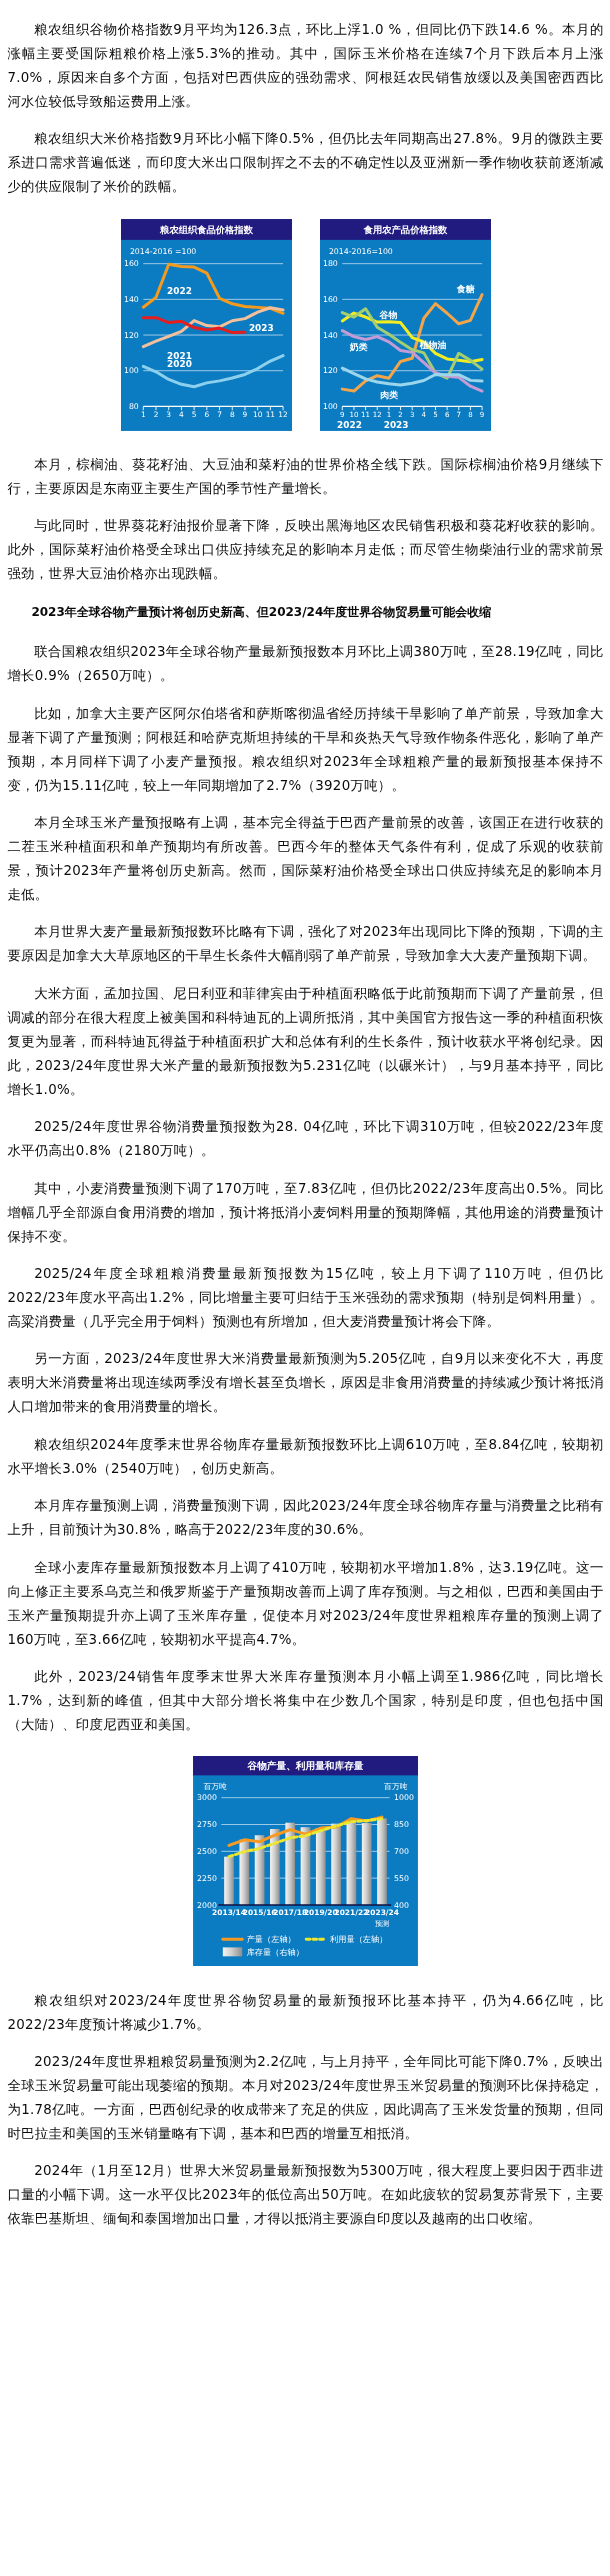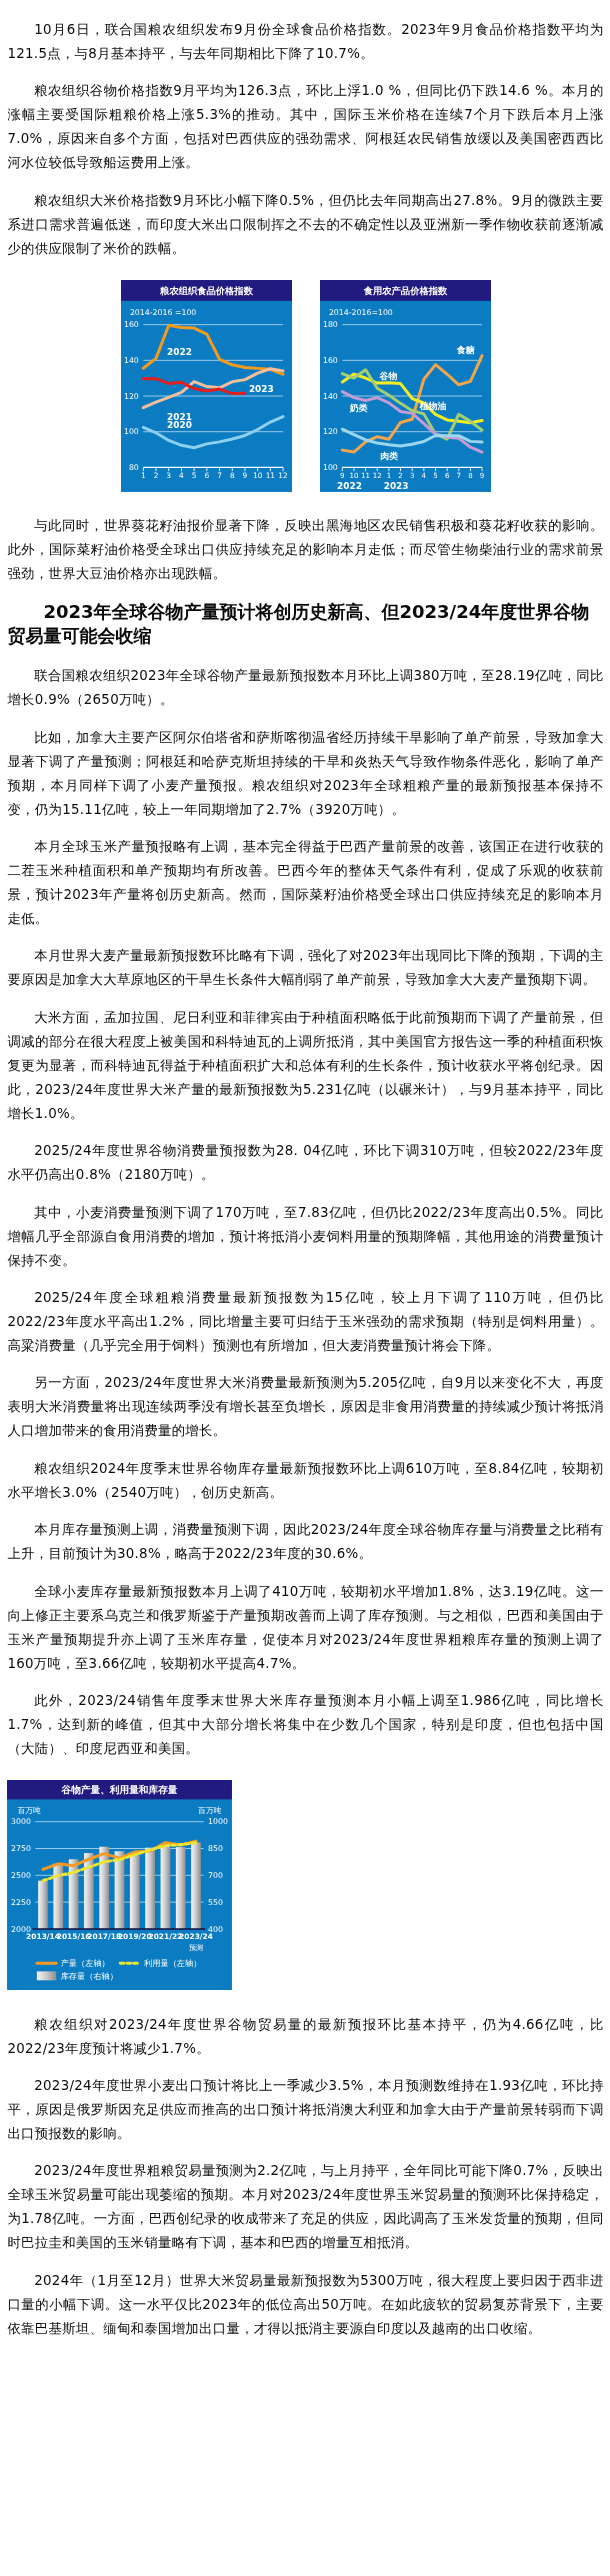--- a/index.html
+++ b/index.html
@@ -1,30 +1,29 @@
 <!DOCTYPE html>
 <html style="font-size:12px"><head>
 <meta charset="utf-8">
 <style>
   html,body{margin:0;padding:0;background:#ffffff;}
   body{width:611px;font-family:"DejaVu Sans","Liberation Sans",sans-serif;color:#0a0a0a;}
   .doc{padding:18px 7.4px 19.4px 7.4px;}
   p.para{font-size:13.4px;line-height:24px;margin:0 0 13.4px 0;text-indent:2em;text-align:justify;letter-spacing:0.3px;}
-  p.heading{font-size:18px;line-height:24px;font-weight:bold;margin:3px 0 16.4px 0;text-indent:2em;}
+  p.heading{font-size:12px;line-height:24px;font-weight:bold;margin:3px 0 16.4px 0;text-indent:2em;}
   .charts-row{display:flex;justify-content:center;align-items:flex-end;gap:28px;margin:19.4px 0 22.3px 0;}
-  .chart-row-single{display:flex;margin:19.4px 0 22.3px 0;}
+  .chart-row-single{display:flex;justify-content:center;margin:19.4px 0 22.3px 0;}
   figure{margin:0;padding:0;line-height:0;}
   svg text{font-family:"DejaVu Sans","Liberation Sans",sans-serif;}
 </style>
 </head>
 <body>
 
 <div class="doc">
   <div id="part1">
-      <p class="para">10月6日，联合国粮农组织发布9月份全球食品价格指数。2023年9月食品价格指数平均为121.5点，与8月基本持平，与去年同期相比下降了10.7%。</p>
       <p class="para">粮农组织谷物价格指数9月平均为126.3点，环比上浮1.0 %，但同比仍下跌14.6 %。本月的涨幅主要受国际粗粮价格上涨5.3%的推动。其中，国际玉米价格在连续7个月下跌后本月上涨7.0%，原因来自多个方面，包括对巴西供应的强劲需求、阿根廷农民销售放缓以及美国密西西比河水位较低导致船运费用上涨。</p>
       <p class="para">粮农组织大米价格指数9月环比小幅下降0.5%，但仍比去年同期高出27.8%。9月的微跌主要系进口需求普遍低迷，而印度大米出口限制挥之不去的不确定性以及亚洲新一季作物收获前逐渐减少的供应限制了米价的跌幅。</p>
     </div>
 
   <div class="charts-row">
     <figure id="chart-fao-index"><svg width="171" height="212" viewBox="0 0 230 285">
           <rect x="0" y="0" width="230" height="285" fill="#0c7cc2"></rect>
           <rect x="0" y="0" width="230" height="28" fill="#221b7f"></rect>
           <text x="115" y="19" font-size="12.5" fill="#ffffff" text-anchor="middle" font-weight="bold">粮农组织食品价格指数</text>
           <text x="12" y="47" font-size="10.5" fill="#ffffff" text-anchor="start" font-weight="normal">2014-2016 =100</text>
@@ -121,20 +120,21 @@
           <polyline points="30,200.64 45.666666666666664,207.83999999999997 61.33333333333333,215.04 77,219.12 92.66666666666666,221.51999999999998 108.33333333333333,223.2 124,220.8 139.66666666666669,217.2 155.33333333333331,209.04 171,209.28 186.66666666666666,209.28 202.33333333333334,216.96 218,217.92" fill="none" stroke="#9cd6ec" stroke-width="4" stroke-linecap="round" stroke-linejoin="round"></polyline>
           <text x="196" y="98" font-size="12" fill="#ffffff" text-anchor="middle" font-weight="bold">食糖</text>
           <text x="92" y="133" font-size="12" fill="#ffffff" text-anchor="middle" font-weight="bold">谷物</text>
           <text x="52" y="176" font-size="12" fill="#ffffff" text-anchor="middle" font-weight="bold">奶类</text>
           <text x="152" y="174" font-size="12" fill="#ffffff" text-anchor="middle" font-weight="bold">植物油</text>
           <text x="93" y="241" font-size="12" fill="#ffffff" text-anchor="middle" font-weight="bold">肉类</text>
         </svg></figure>
   </div>
 
   <div id="part2">
+      <p class="para">本月，棕榈油、葵花籽油、大豆油和菜籽油的世界价格全线下跌。国际棕榈油价格9月继续下行，主要原因是东南亚主要生产国的季节性产量增长。</p>
       <p class="para">与此同时，世界葵花籽油报价显著下降，反映出黑海地区农民销售积极和葵花籽收获的影响。此外，国际菜籽油价格受全球出口供应持续充足的影响本月走低；而尽管生物柴油行业的需求前景强劲，世界大豆油价格亦出现跌幅。</p>
       <p class="heading">2023年全球谷物产量预计将创历史新高、但2023/24年度世界谷物贸易量可能会收缩</p>
       <p class="para">联合国粮农组织2023年全球谷物产量最新预报数本月环比上调380万吨，至28.19亿吨，同比增长0.9%（2650万吨）。</p>
       <p class="para">比如，加拿大主要产区阿尔伯塔省和萨斯喀彻温省经历持续干旱影响了单产前景，导致加拿大显著下调了产量预测；阿根廷和哈萨克斯坦持续的干旱和炎热天气导致作物条件恶化，影响了单产预期，本月同样下调了小麦产量预报。粮农组织对2023年全球粗粮产量的最新预报基本保持不变，仍为15.11亿吨，较上一年同期增加了2.7%（3920万吨）。</p>
       <p class="para">本月全球玉米产量预报略有上调，基本完全得益于巴西产量前景的改善，该国正在进行收获的二茬玉米种植面积和单产预期均有所改善。巴西今年的整体天气条件有利，促成了乐观的收获前景，预计2023年产量将创历史新高。然而，国际菜籽油价格受全球出口供应持续充足的影响本月走低。</p>
       <p class="para">本月世界大麦产量最新预报数环比略有下调，强化了对2023年出现同比下降的预期，下调的主要原因是加拿大大草原地区的干旱生长条件大幅削弱了单产前景，导致加拿大大麦产量预期下调。</p>
       <p class="para">大米方面，孟加拉国、尼日利亚和菲律宾由于种植面积略低于此前预期而下调了产量前景，但调减的部分在很大程度上被美国和科特迪瓦的上调所抵消，其中美国官方报告这一季的种植面积恢复更为显著，而科特迪瓦得益于种植面积扩大和总体有利的生长条件，预计收获水平将创纪录。因此，2023/24年度世界大米产量的最新预报数为5.231亿吨（以碾米计），与9月基本持平，同比增长1.0%。</p>
       <p class="para">2025/24年度世界谷物消费量预报数为28. 04亿吨，环比下调310万吨，但较2022/23年度水平仍高出0.8%（2180万吨）。</p>
       <p class="para">其中，小麦消费量预测下调了170万吨，至7.83亿吨，但仍比2022/23年度高出0.5%。同比增幅几乎全部源自食用消费的增加，预计将抵消小麦饲料用量的预期降幅，其他用途的消费量预计保持不变。</p>
       <p class="para">2025/24年度全球粗粮消费量最新预报数为15亿吨，较上月下调了110万吨，但仍比2022/23年度水平高出1.2%，同比增量主要可归结于玉米强劲的需求预期（特别是饲料用量）。高粱消费量（几乎完全用于饲料）预测也有所增加，但大麦消费量预计将会下降。</p>
@@ -198,18 +198,17 @@
           <text x="72" y="250" font-size="11" fill="#ffffff" text-anchor="start" font-weight="normal">产量（左轴）</text>
           <line x1="152" y1="246" x2="178" y2="246" stroke="#ece72e" stroke-width="4" stroke-dasharray="5 4" stroke-linecap="round"></line>
           <text x="184" y="250" font-size="11" fill="#ffffff" text-anchor="start" font-weight="normal">利用量（左轴）</text>
           <rect x="40" y="257" width="26" height="12" fill="url(#barGrad)"></rect>
           <text x="72" y="267" font-size="11" fill="#ffffff" text-anchor="start" font-weight="normal">库存量（右轴）</text>
         </svg></figure>
   </div>
 
   <div id="part3">
       <p class="para">粮农组织对2023/24年度世界谷物贸易量的最新预报环比基本持平，仍为4.66亿吨，比2022/23年度预计将减少1.7%。</p>
-      <p class="para">2023/24年度世界小麦出口预计将比上一季减少3.5%，本月预测数维持在1.93亿吨，环比持平，原因是俄罗斯因充足供应而推高的出口预计将抵消澳大利亚和加拿大由于产量前景转弱而下调出口预报数的影响。</p>
       <p class="para">2023/24年度世界粗粮贸易量预测为2.2亿吨，与上月持平，全年同比可能下降0.7%，反映出全球玉米贸易量可能出现萎缩的预期。本月对2023/24年度世界玉米贸易量的预测环比保持稳定，为1.78亿吨。一方面，巴西创纪录的收成带来了充足的供应，因此调高了玉米发货量的预期，但同时巴拉圭和美国的玉米销量略有下调，基本和巴西的增量互相抵消。</p>
       <p class="para">2024年（1月至12月）世界大米贸易量最新预报数为5300万吨，很大程度上要归因于西非进口量的小幅下调。这一水平仅比2023年的低位高出50万吨。在如此疲软的贸易复苏背景下，主要依靠巴基斯坦、缅甸和泰国增加出口量，才得以抵消主要源自印度以及越南的出口收缩。</p>
     </div>
 </div>
 
 
 </body></html>

